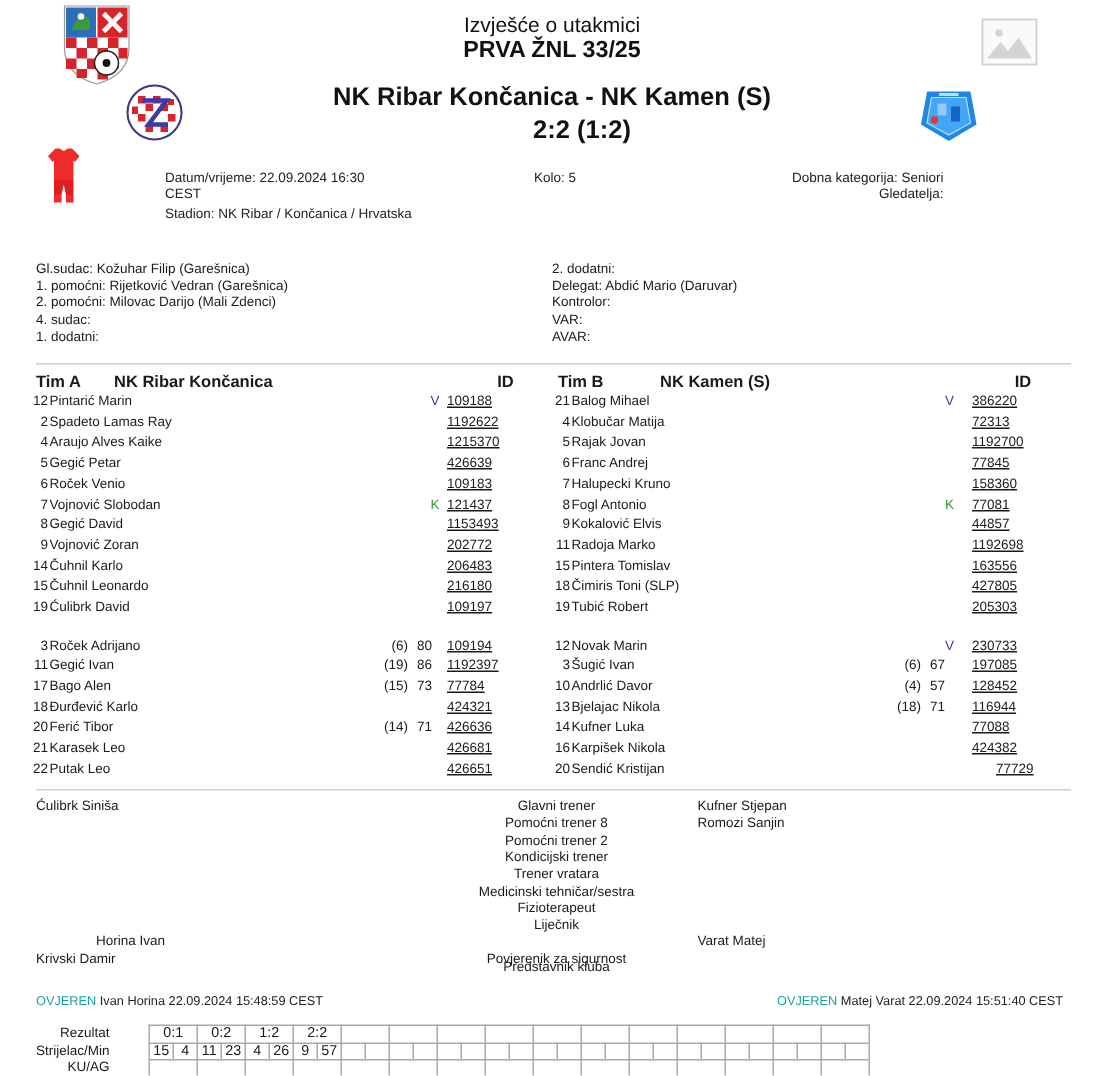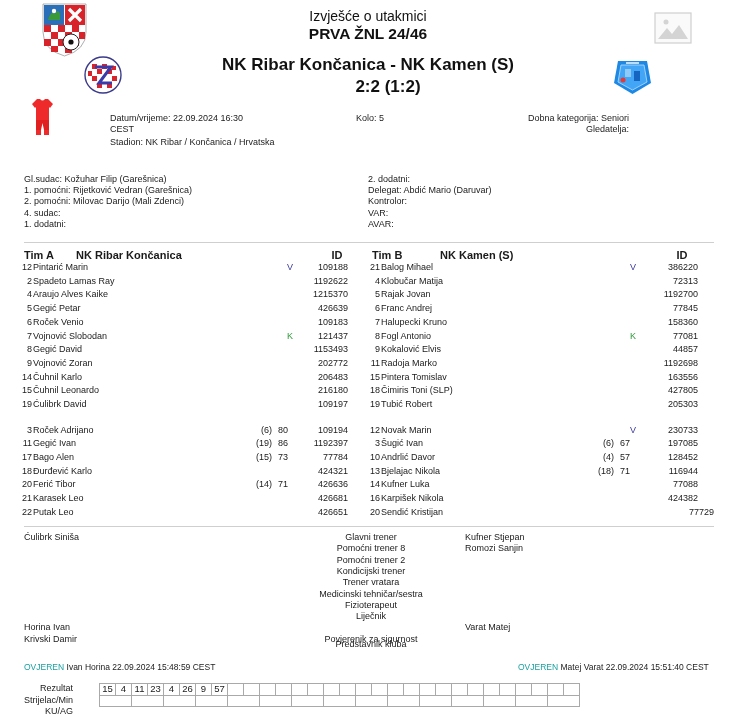--- a/index.html
+++ b/index.html
@@ -26,21 +26,21 @@
   .rule { position: absolute; left: 24px; width: 690px; height: 1px; background: #cfcfcf; }
 
   
   .team-head { font-size: 11px; font-weight: bold; }
   .prow { position: absolute; height: 13.7px; font-size: 9px; line-height: 13.7px; }
   .num { display: inline-block; text-align: right; width: 20px; }
   .pname { position: absolute; left: 21px; white-space: nowrap; }
   .mark { position: absolute; text-align: center; width: 10px; font-weight: normal; }
   .mark.v { color: #3a3a9a; }
   .mark.k { color: #2e9a3a; }
-  .pid { position: absolute; text-align: right; width: 50px; }
+  .pid { position: absolute; text-align: left; width: 50px; text-decoration: underline; }
   .subin { position: absolute; text-align: right; width: 26px; }
   .submin { position: absolute; text-align: left; width: 16px; }
 
   
   .off-line { font-size: 9px; line-height: 11.2px; }
 
   
   .staff-role { font-size: 9px; text-align: center; width: 150px; line-height: 11.5px; position: absolute; left: 296px; }
   .staff-left { font-size: 9px; position: absolute; left: 24px; line-height: 11.5px; }
   .staff-right { font-size: 9px; position: absolute; left: 465px; line-height: 11.5px; }
@@ -49,21 +49,21 @@
 
   
   .res-labels { position: absolute; left: 24px; top: 683px; font-size: 9px; line-height: 11.5px; text-align: right; }
   .res-grid { position: absolute; left: 99px; top: 683px; border-collapse: collapse; }
   .res-grid td { border: 1px solid #a9a9a9; height: 11.5px; font-size: 9.5px; text-align: center; padding: 0; line-height: 10px; }
 </style>
 </head>
 <body>
 
 <div class="abs title-small">Izvješće o utakmici</div>
-<div class="abs title-league">PRVA ŽNL 24/46</div>
+<div class="abs title-league">PRVA ŽNL 33/25</div>
 <div class="abs title-match">NK Ribar Končanica - NK Kamen (S)</div>
 <div class="abs title-score">2:2 (1:2)</div>
 
 <svg class="abs crest-county" viewBox="0 0 47 56">
   <path d="M2 2 H45 V30 Q45 48 23.5 54 Q2 48 2 30 Z" fill="#fff" stroke="#999" stroke-width="0.8"></path>
   <rect x="3" y="3" width="20" height="20" fill="#2a6fb8"></rect>
   <path d="M7 18 Q10 8 14 12 Q17 6 19 12 L19 18 Z" fill="#3a9a3a"></path>
   <circle cx="13" cy="9" r="2.2" fill="#fff"></circle>
   <rect x="24" y="3" width="20" height="20" fill="#d8232a"></rect>
   <path d="M28 7 L40 19 M40 7 L28 19" stroke="#fff" stroke-width="3.2"></path>
@@ -208,21 +208,21 @@
     <div class="staff-right" style="top: 532px;">Kufner Stjepan</div>
     <div class="staff-role" style="top: 543.3px;">Pomoćni trener 8</div>
     <div class="staff-right" style="top: 543.3px;">Romozi Sanjin</div>
     <div class="staff-role" style="top: 554.6px;">Pomoćni trener 2</div>
     <div class="staff-role" style="top: 565.9px;">Kondicijski trener</div>
     <div class="staff-role" style="top: 577.2px;">Trener vratara</div>
     <div class="staff-role" style="top: 588.5px;">Medicinski tehničar/sestra</div>
     <div class="staff-role" style="top: 599.8px;">Fizioterapeut</div>
     <div class="staff-role" style="top: 611.1px;">Liječnik</div>
     <div class="staff-role" style="top: 639px;">Predstavnik kluba</div>
-    <div class="staff-left" style="top: 622.4px;">Horina Ivan</div>
+    <div class="staff-left" style="top: 622.4px; margin-left: 40px;">Horina Ivan</div>
     <div class="staff-right" style="top: 622.4px;">Varat Matej</div>
     <div class="staff-role" style="top: 633.7px;">Povjerenik za sigurnost</div>
     <div class="staff-left" style="top: 633.7px;">Krivski Damir</div>
   </div>
 
 <div class="abs meta" style="left:24px; top:662px; font-size:8.5px;">
   <span class="verified">OVJEREN</span>
   <span>Ivan Horina 22.09.2024 15:48:59 CEST</span>
 </div>
 <div class="abs meta" style="left:518px; top:662px; font-size:8.5px;">
@@ -230,20 +230,37 @@
   <span>Matej Varat 22.09.2024 15:51:40 CEST</span>
 </div>
 
 <div class="res-labels">
   <div>Rezultat</div>
   <div>Strijelac/Min</div>
   <div>KU/AG</div>
 </div>
 <table class="res-grid" id="res-grid">
   <tbody>
+      <tr id="row-score">
+        <td colspan="2" style="width: 32px;">0:1</td>
+        <td colspan="2" style="width: 32px;">0:2</td>
+        <td colspan="2" style="width: 32px;">1:2</td>
+        <td colspan="2" style="width: 32px;">2:2</td>
+        <td colspan="2" style="width: 32px;"></td>
+        <td colspan="2" style="width: 32px;"></td>
+        <td colspan="2" style="width: 32px;"></td>
+        <td colspan="2" style="width: 32px;"></td>
+        <td colspan="2" style="width: 32px;"></td>
+        <td colspan="2" style="width: 32px;"></td>
+        <td colspan="2" style="width: 32px;"></td>
+        <td colspan="2" style="width: 32px;"></td>
+        <td colspan="2" style="width: 32px;"></td>
+        <td colspan="2" style="width: 32px;"></td>
+        <td colspan="2" style="width: 32px;"></td>
+      </tr>
   <tr id="row-scorer">
         <td style="width: 16px;">15</td>
         <td style="width: 16px;">4</td>
         <td style="width: 16px;">11</td>
         <td style="width: 16px;">23</td>
         <td style="width: 16px;">4</td>
         <td style="width: 16px;">26</td>
         <td style="width: 16px;">9</td>
         <td style="width: 16px;">57</td>
         <td style="width: 16px;"></td>

